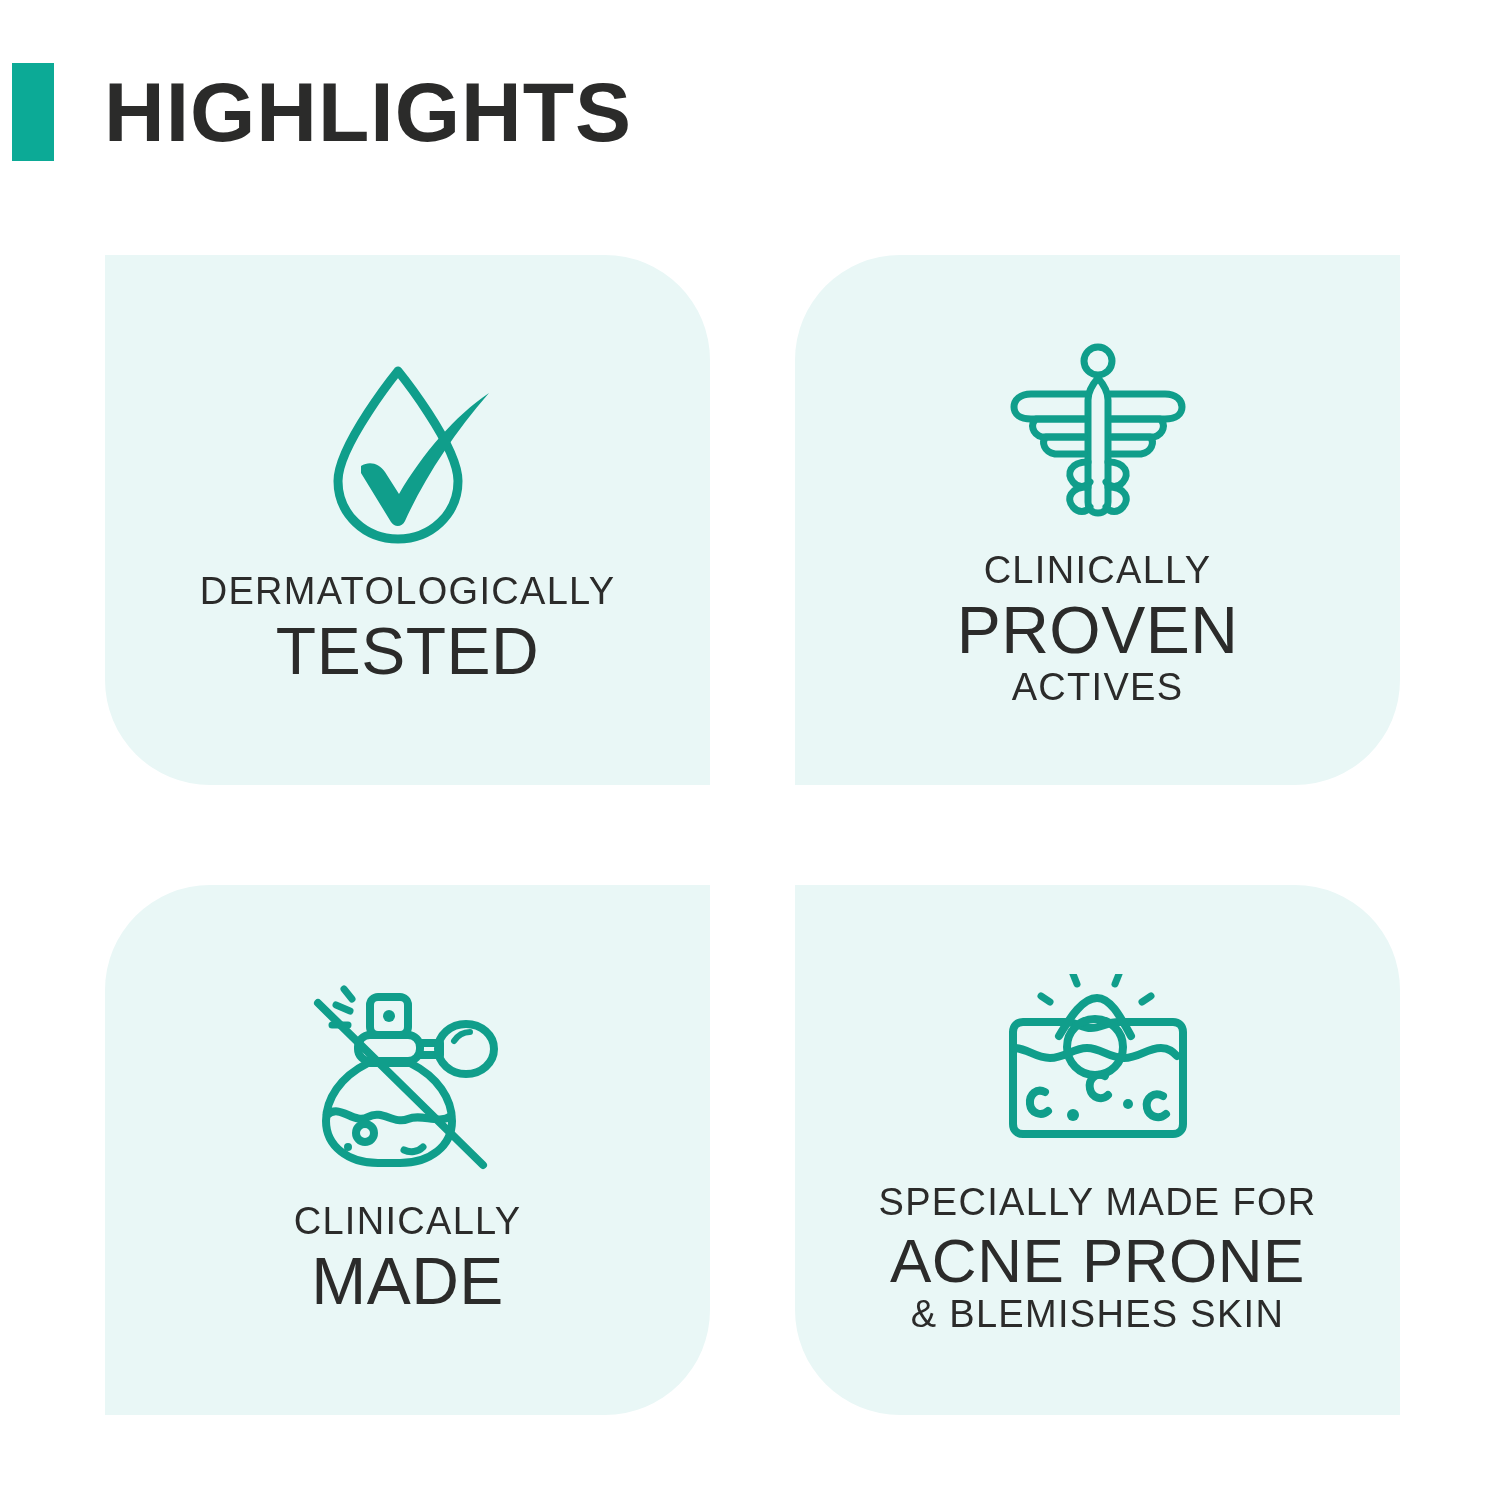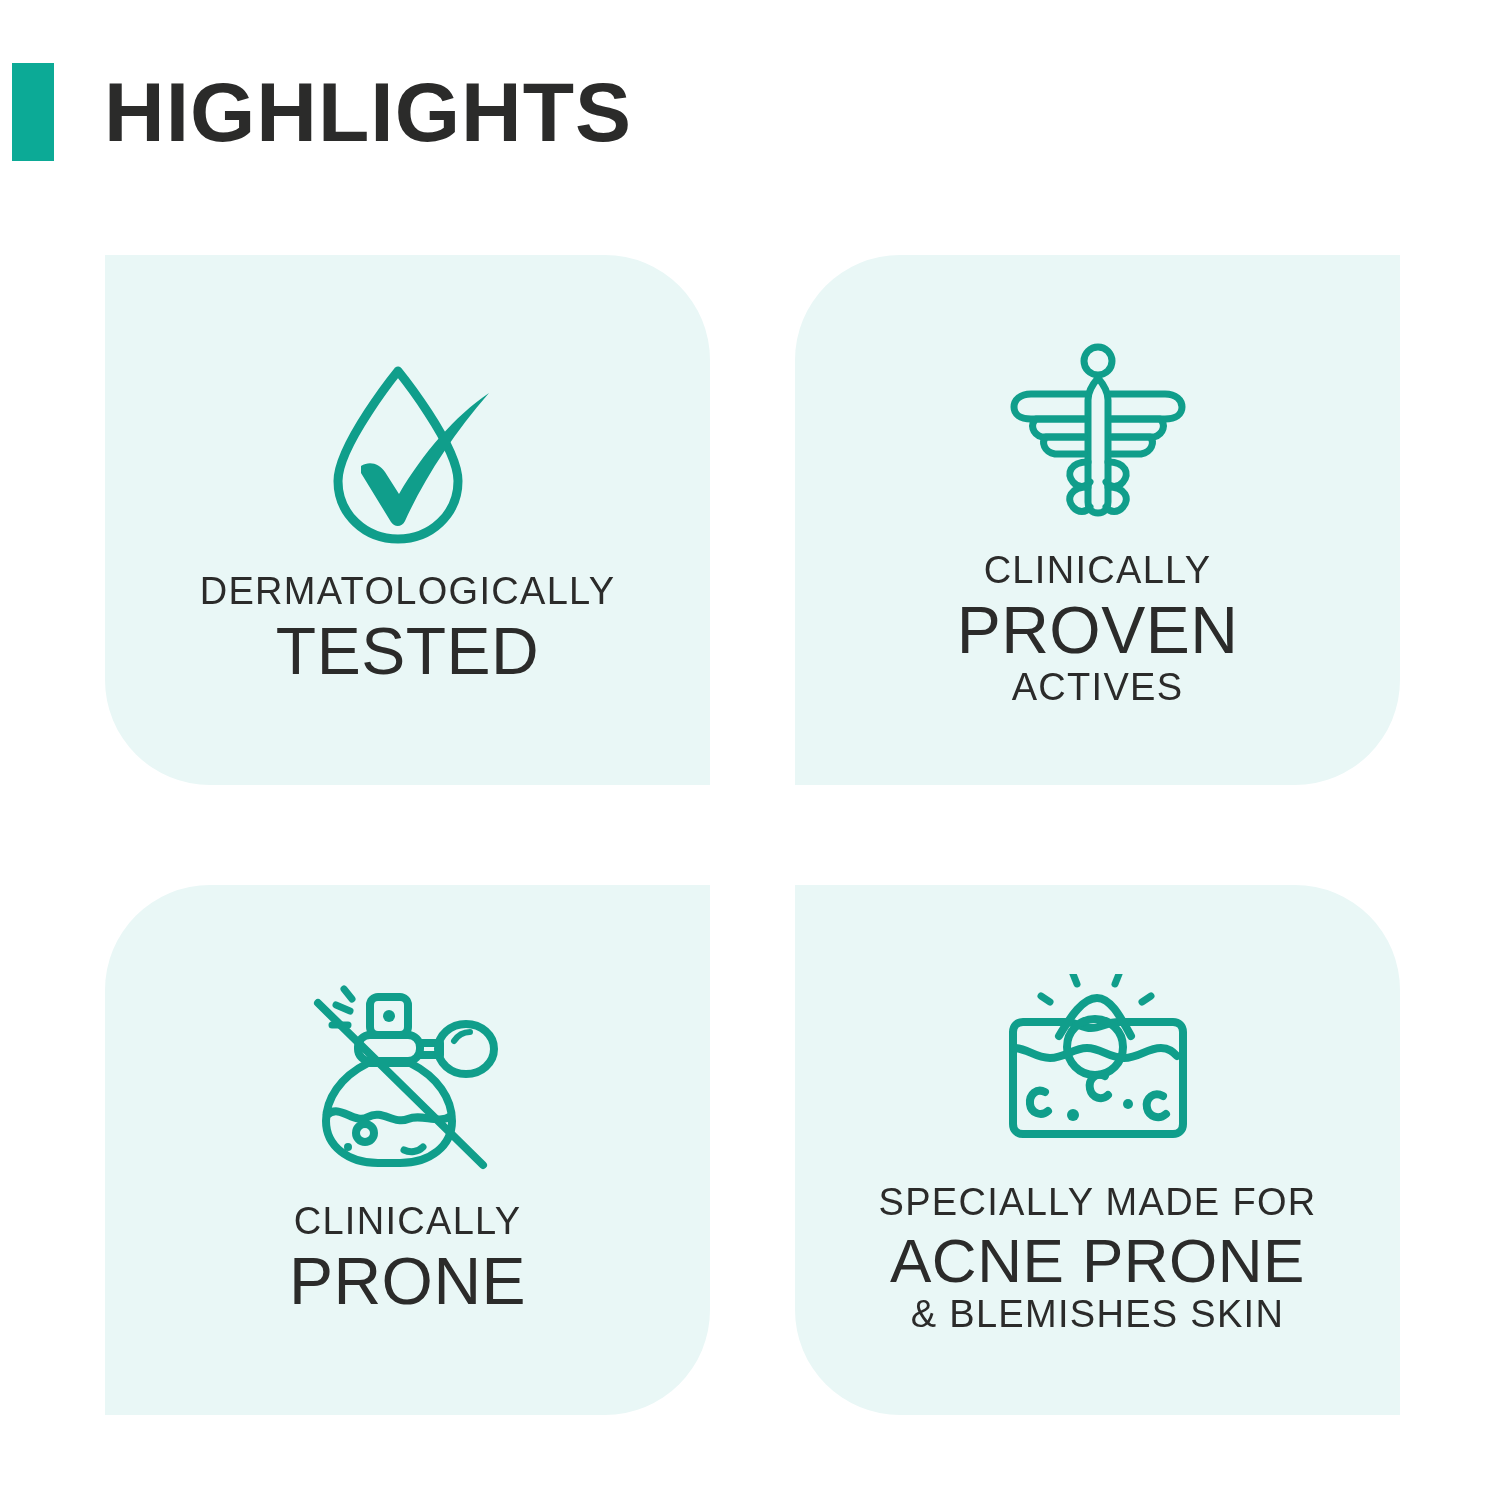--- a/index.html
+++ b/index.html
@@ -208,21 +208,21 @@
 
             <path d="M42 26 L28 20" stroke-width="7"></path>
             <path d="M40 40 L24 40" stroke-width="7"></path>
             <path d="M44 14 L36 4" stroke-width="7"></path>
 
             <path d="M10 18 L175 180" stroke-width="8"></path>
           </svg>
         </div>
         <div class="card-text">
           <span class="line-top">CLINICALLY</span>
-          <span class="line-main">PRONE</span>
+          <span class="line-main">MADE</span>
 
         </div>
       </div>
     </div>
 
     <div class="card r-tr-bl">
       <div class="card-inner">
         <div class="card-icon">
           <svg width="205" height="180" viewBox="0 0 205 180" fill="none" stroke="#109E8B" stroke-width="8" stroke-linecap="round" stroke-linejoin="round">
 

